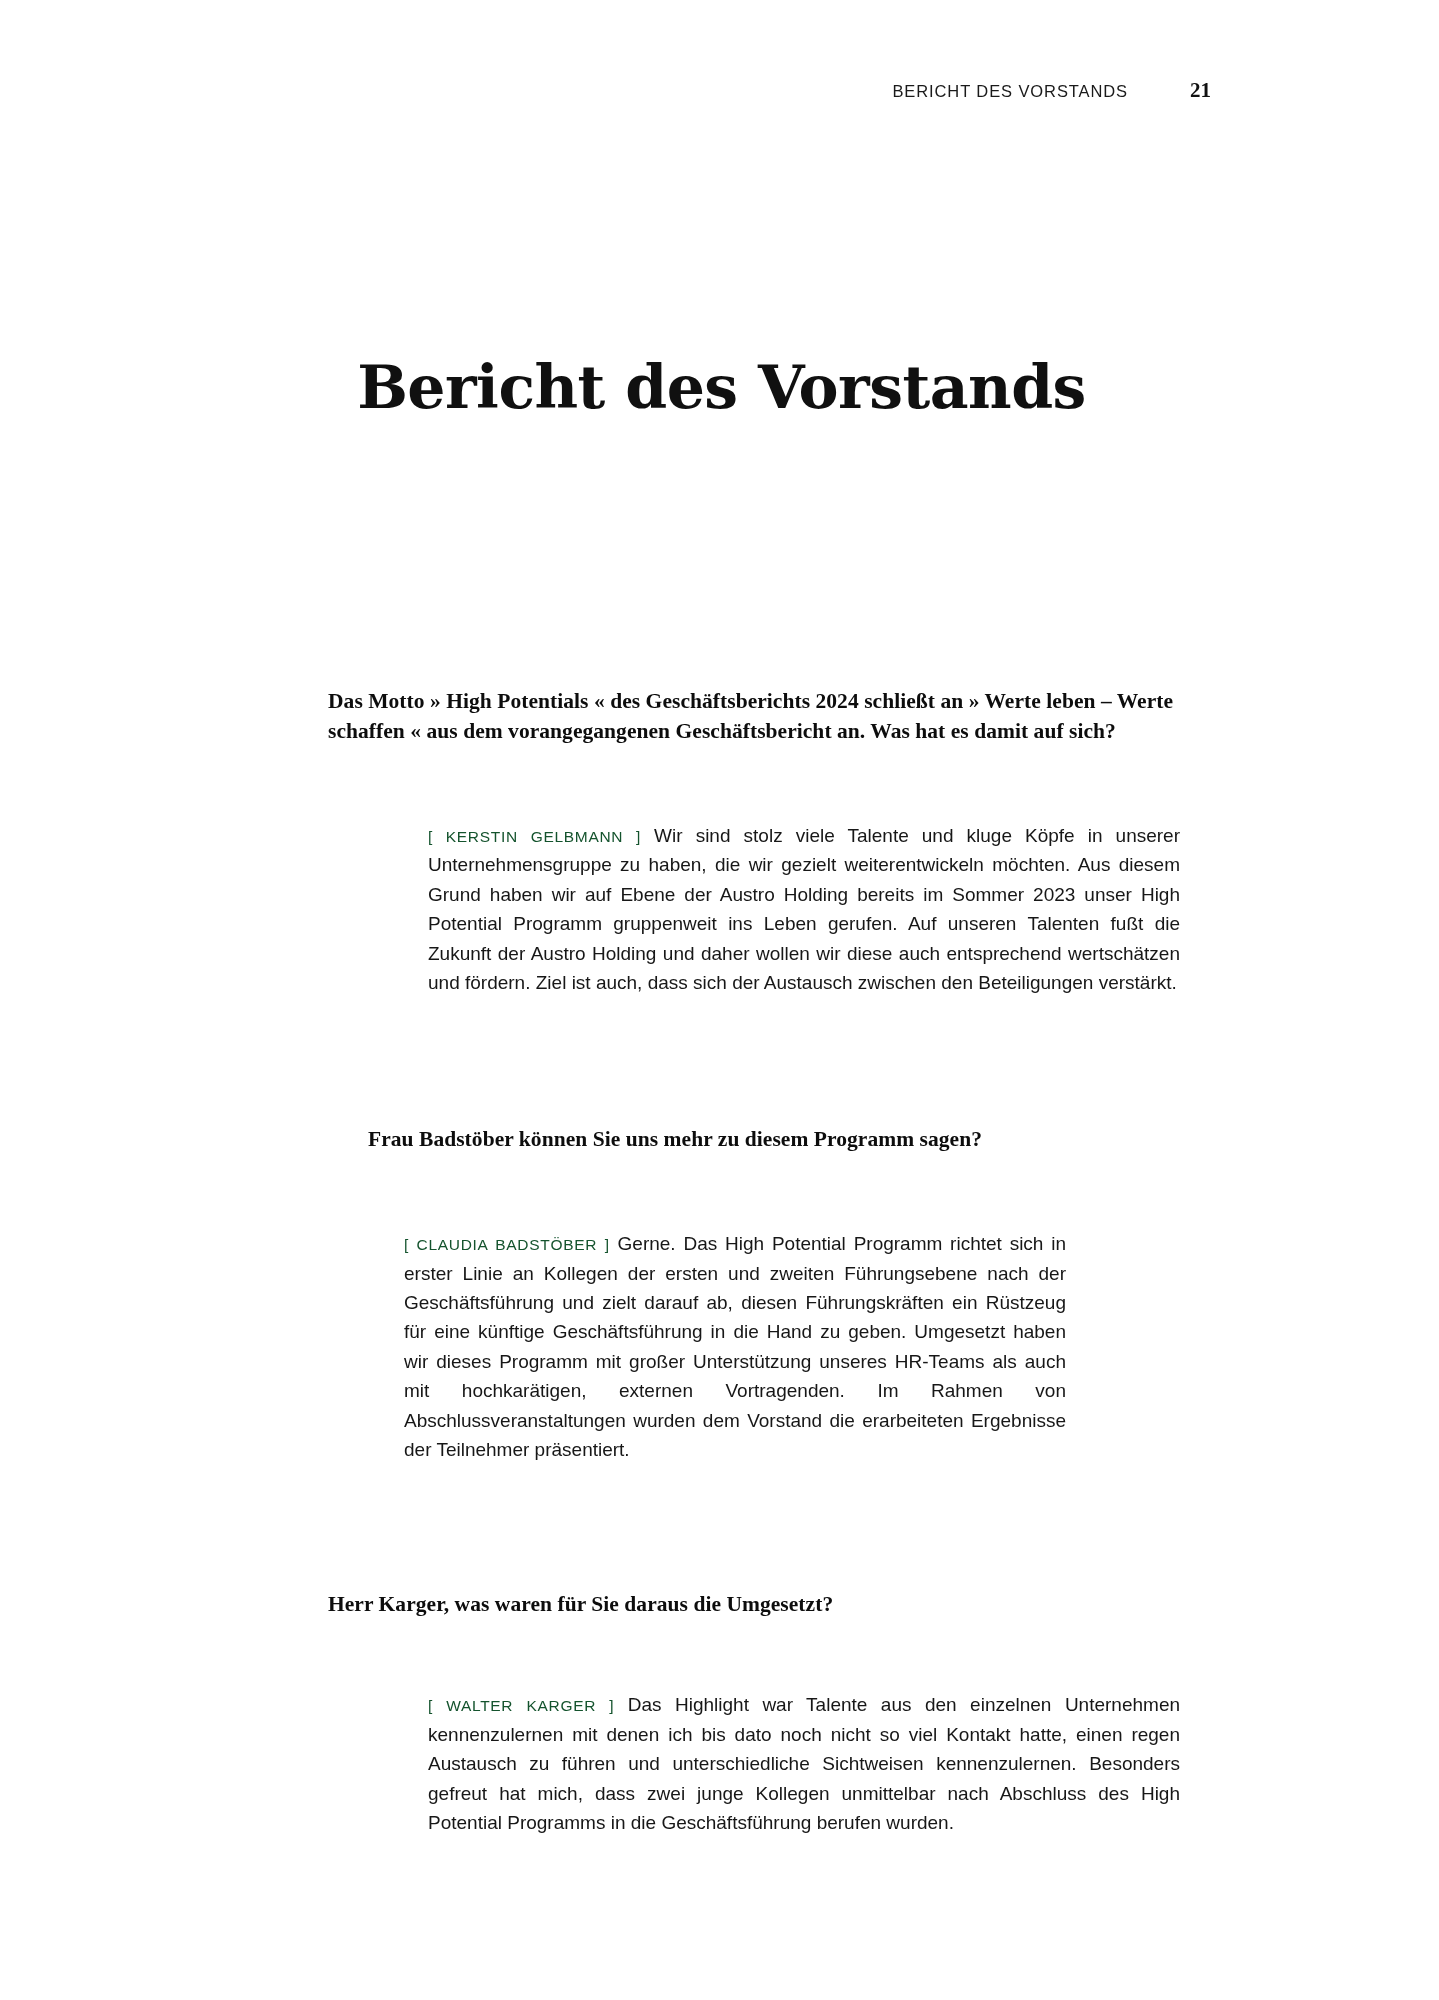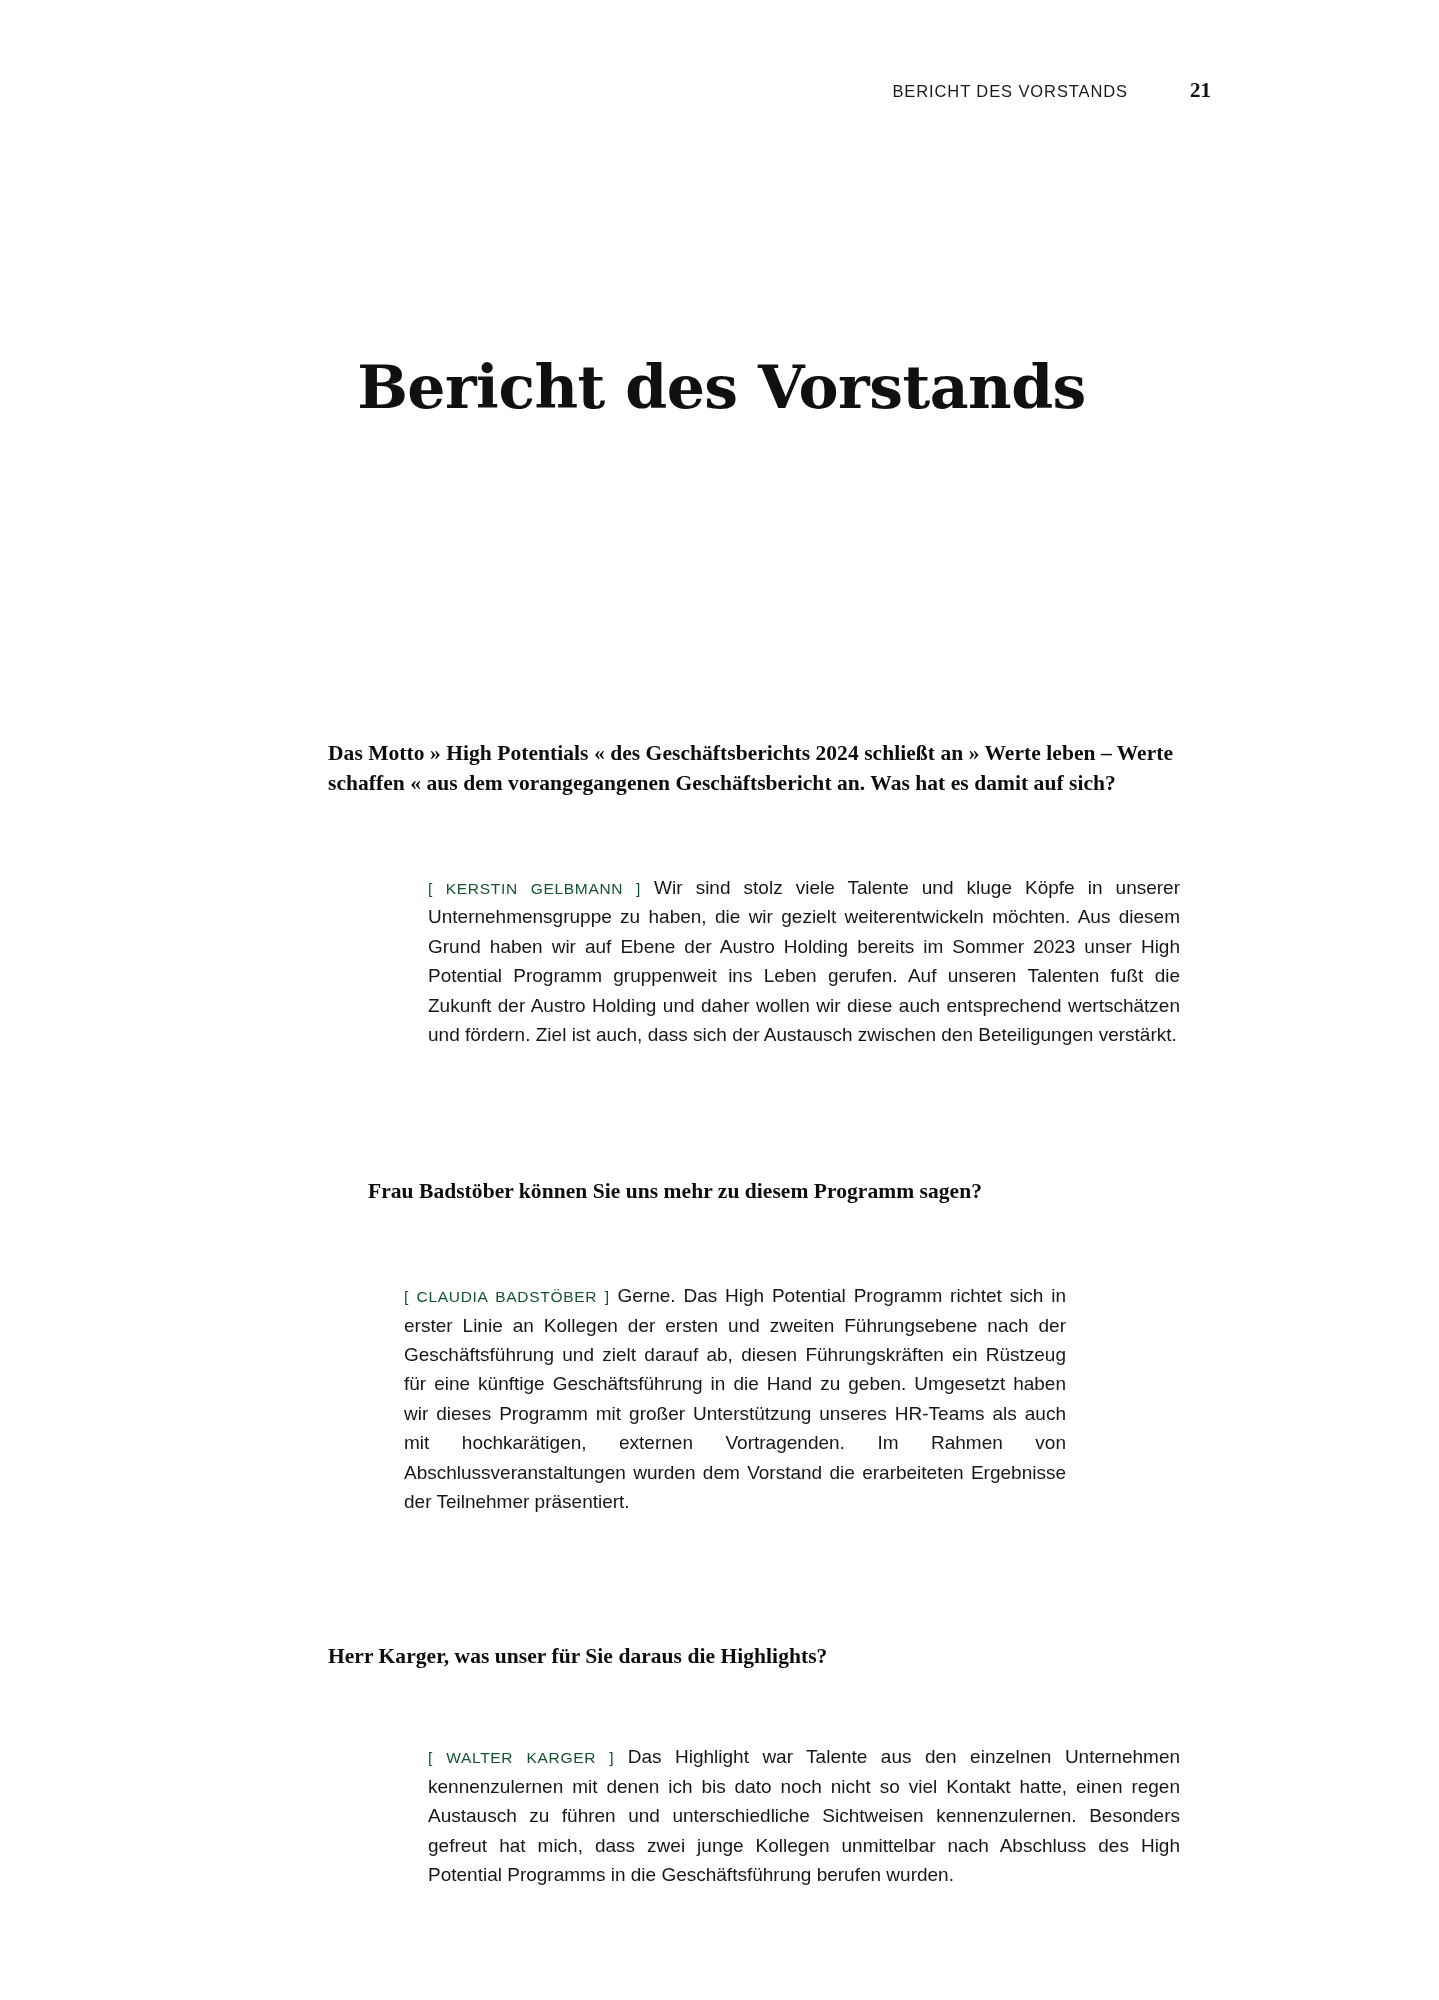--- a/index.html
+++ b/index.html
@@ -60,21 +60,21 @@
     font-weight: 700;
     font-size: 60px;
     letter-spacing: -0.5px;
     color: #101010;
     line-height: 1.05;
   }
 
   
   .content {
     position: absolute;
-    top: 716px;
+    top: 664px;
     left: 328px;
     width: 850px;
   }
 
   
   .question {
     font-family: "Liberation Serif", serif;
     font-weight: 700;
     font-size: 21.5px;
     line-height: 1.42;
@@ -141,21 +141,21 @@
 
     <div class="gap-c"></div>
 
     <p class="answer deep">
       <span class="speaker">[ CLAUDIA BADSTÖBER ]</span>
       <span>Gerne. Das High Potential Programm richtet sich in erster Linie an Kollegen der ersten und zweiten Führungsebene nach der Geschäftsführung und zielt darauf ab, diesen Führungskräften ein Rüstzeug für eine künftige Geschäftsführung in die Hand zu geben. Umgesetzt haben wir dieses Programm mit großer Unterstützung unseres HR-Teams als auch mit hochkarätigen, externen Vortragenden. Im Rahmen von Abschlussveranstaltungen wurden dem Vorstand die erarbeiteten Ergebnisse der Teilnehmer präsentiert.</span>
     </p>
 
     <div class="gap-d"></div>
 
-    <p class="question">Herr Karger, was unser für Sie daraus die Highlights?</p>
+    <p class="question">Herr Karger, was waren für Sie daraus die Umgesetzt?</p>
 
     <div class="gap-e"></div>
 
     <p class="answer">
       <span class="speaker">[ WALTER KARGER ]</span>
       <span>Das Highlight war Talente aus den einzelnen Unternehmen kennenzulernen mit denen ich bis dato noch nicht so viel Kontakt hatte, einen regen Austausch zu führen und unterschiedliche Sichtweisen kennenzulernen. Besonders gefreut hat mich, dass zwei junge Kollegen unmittelbar nach Abschluss des High Potential Programms in die Geschäftsführung berufen wurden.</span>
     </p>
 
   </div>
 </div>

